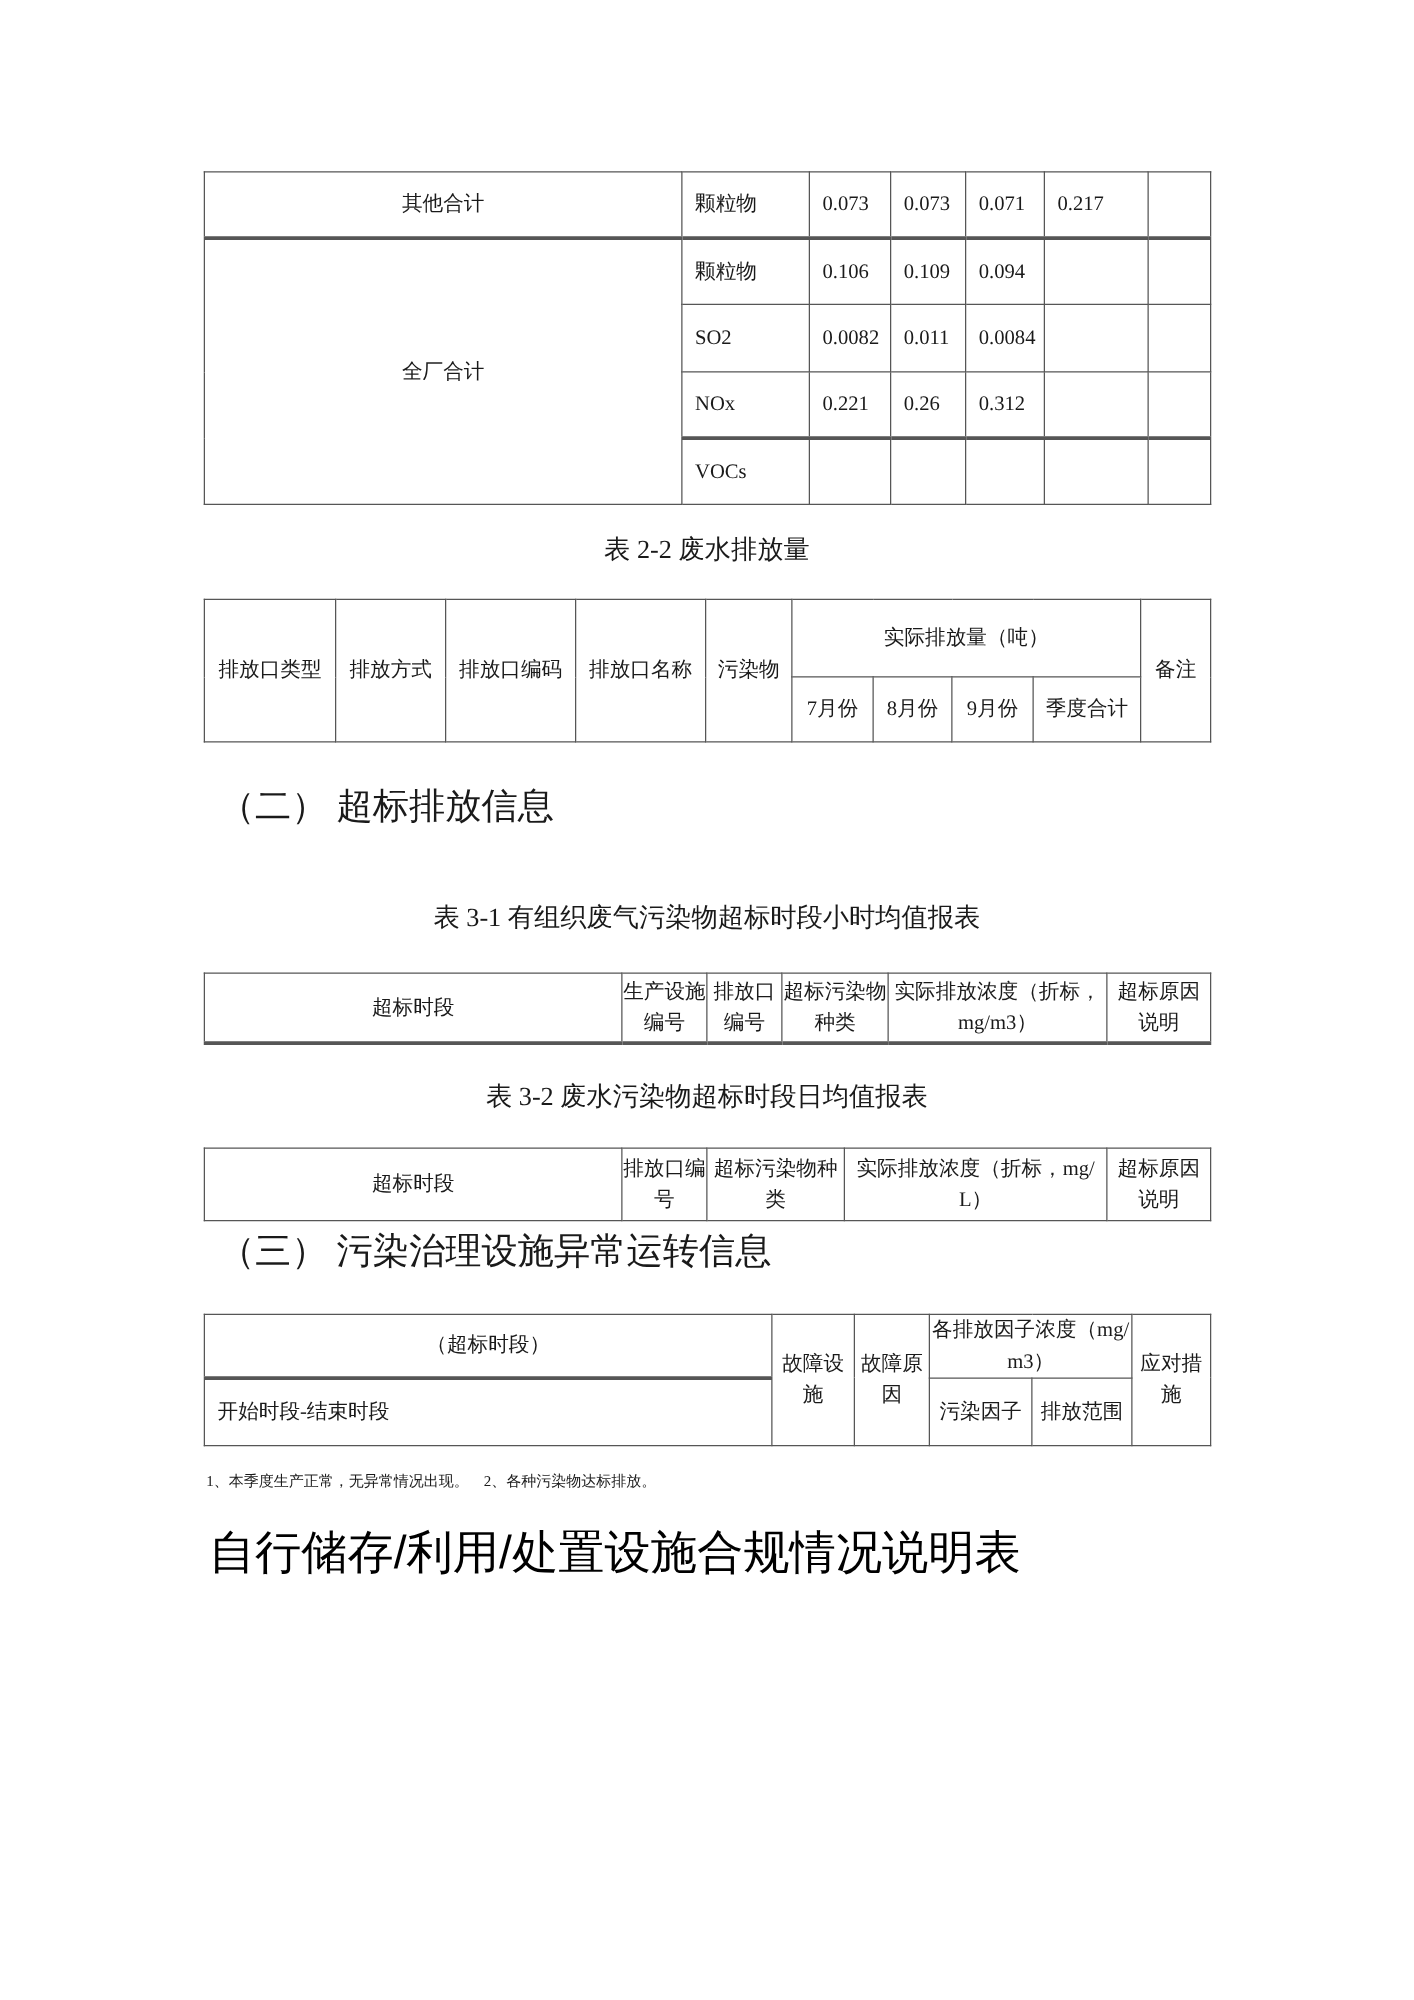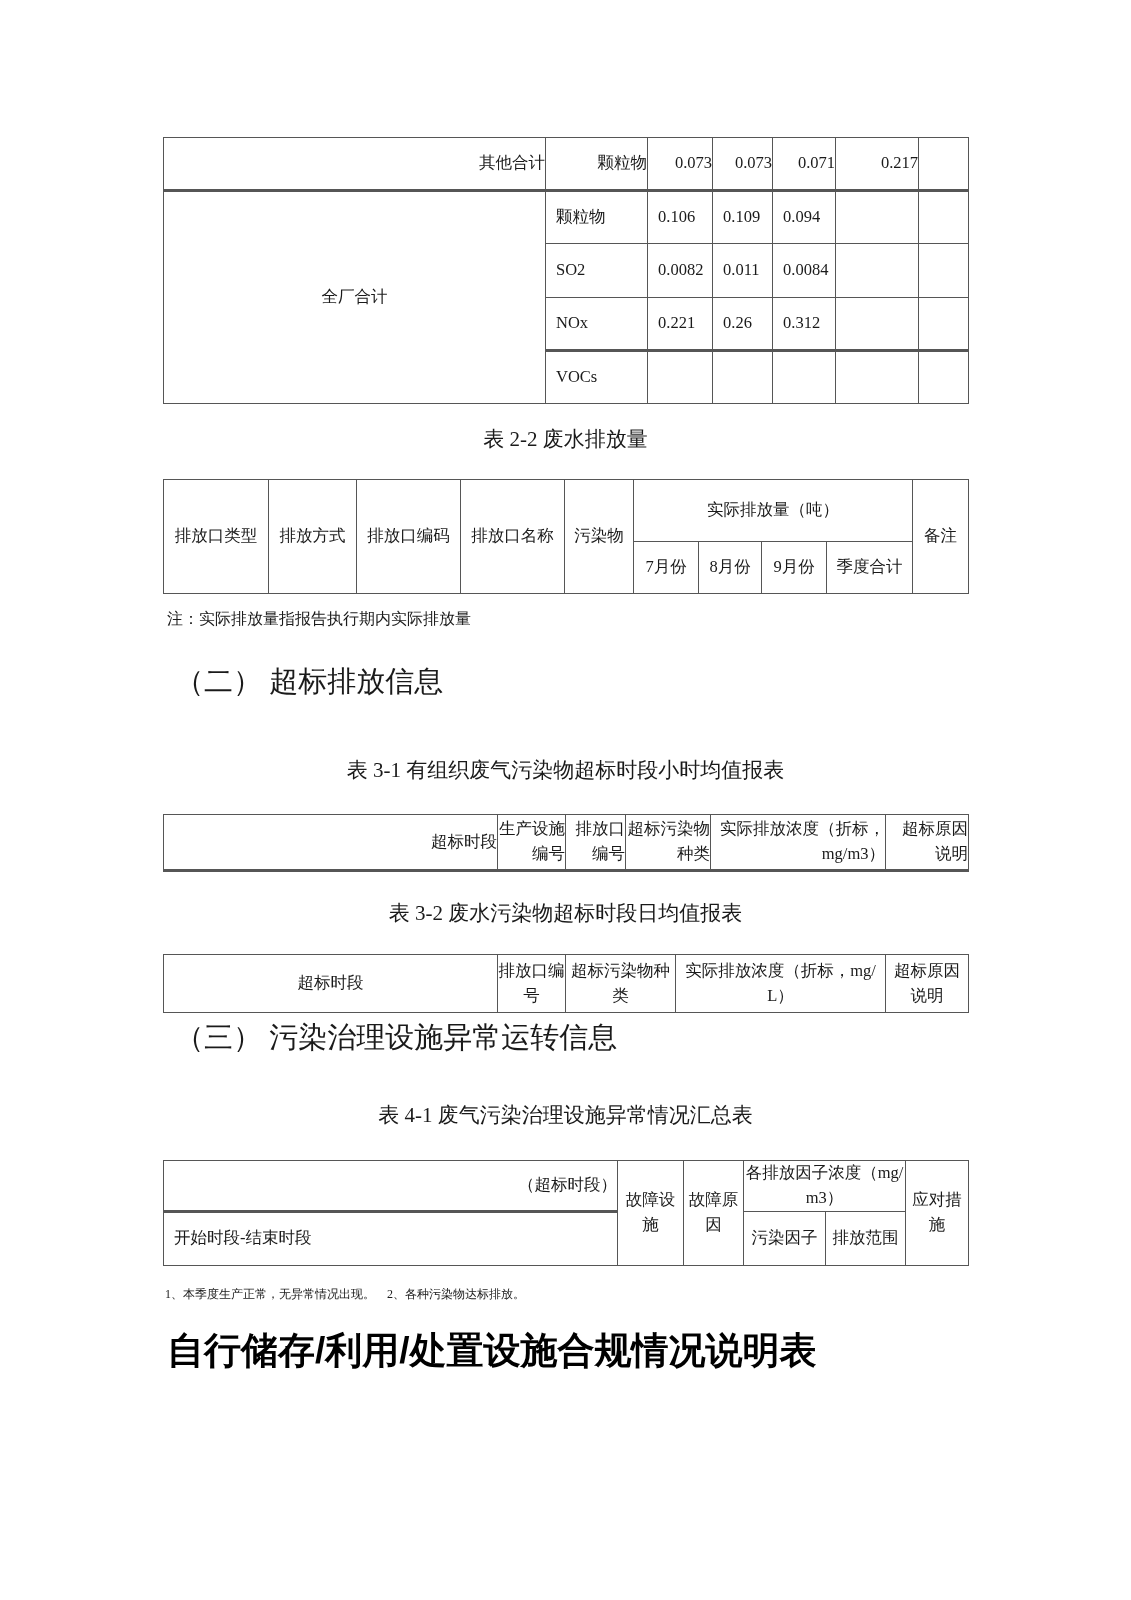--- a/index.html
+++ b/index.html
@@ -11,30 +11,30 @@
   .content { width:805px; margin-left:163px; padding-top:137px; }
 
   table { border-collapse:collapse; table-layout:fixed; width:805px; }
   td, th {
     border:1.5px solid #565656;
     font-size:16.5px; font-weight:normal;
     text-align:center; vertical-align:middle;
     line-height:1.5; overflow:hidden; word-break:break-all;
   }
   .left { text-align:left; padding-left:10px; }
-  .thick-b { border-bottom-width:3px;text-align:right; }
+  .thick-b { border-bottom-width:3px; }
   .thick-t { border-top-width:3px; }
 
   .tbl-title { font-size:21px; text-align:center; height:30px; line-height:30px; }
   .section   { font-size:29px; height:40px; line-height:40px; padding-left:12px; }
   .note      { font-size:16px; height:22px; line-height:22px; padding-left:4px; }
   .conclusion{ font-size:12px; height:24px; line-height:24px; padding-left:2px; }
   .final-title {
     font-family:"Liberation Sans","DejaVu Sans",sans-serif;
-    font-weight:700; font-size:37px; height:48px; line-height:48px;
+    font-weight:400; font-size:37px; height:48px; line-height:48px;
     padding-left:4px; color:#000;
   }
 
   .mt-title22 { margin-top:20px; }
   .mt-t22     { margin-top:25px; }
   .mt-note    { margin-top:14px; }
   .mt-s2      { margin-top:31px; }
   .mt-title31 { margin-top:54px; }
   .mt-t31     { margin-top:29px; }
   .mt-title32 { margin-top:26px; }
@@ -133,21 +133,20 @@
           <td rowspan="2">备注</td>
         </tr>
         <tr style="height:52px">
           <td>7月份</td>
           <td>8月份</td>
           <td>9月份</td>
           <td>季度合计</td>
         </tr>
       </tbody>
     </table>
-    <div class="note mt-note">注：实际排放量指报告执行期内实际排放量</div>
 
     <div class="section mt-s2">（二） 超标排放信息</div>
 
     <div class="tbl-title mt-title31">表 3-1 有组织废气污染物超标时段小时均值报表</div>
     <table class="mt-t31">
       <colgroup>
         <col style="width:334px">
           <col style="width:68px">
           <col style="width:60px">
         <col style="width:85px">
@@ -181,21 +180,20 @@
           <td>排放口编号</td>
           <td>超标污染物种类</td>
           <td>实际排放浓度（折标，mg/L）</td>
           <td>超标原因说明</td>
         </tr>
       </tbody>
     </table>
 
     <div class="section mt-s3">（三） 污染治理设施异常运转信息</div>
 
-    <div class="tbl-title mt-title41">表 4-1 废气污染治理设施异常情况汇总表</div>
     <table class="mt-t41">
       <colgroup>
         <col style="width:454px">
           <col style="width:66px">
           <col style="width:60px">
         <col style="width:82px">
           <col style="width:80px">
           <col style="width:63px">
       </colgroup>
       <tbody>

